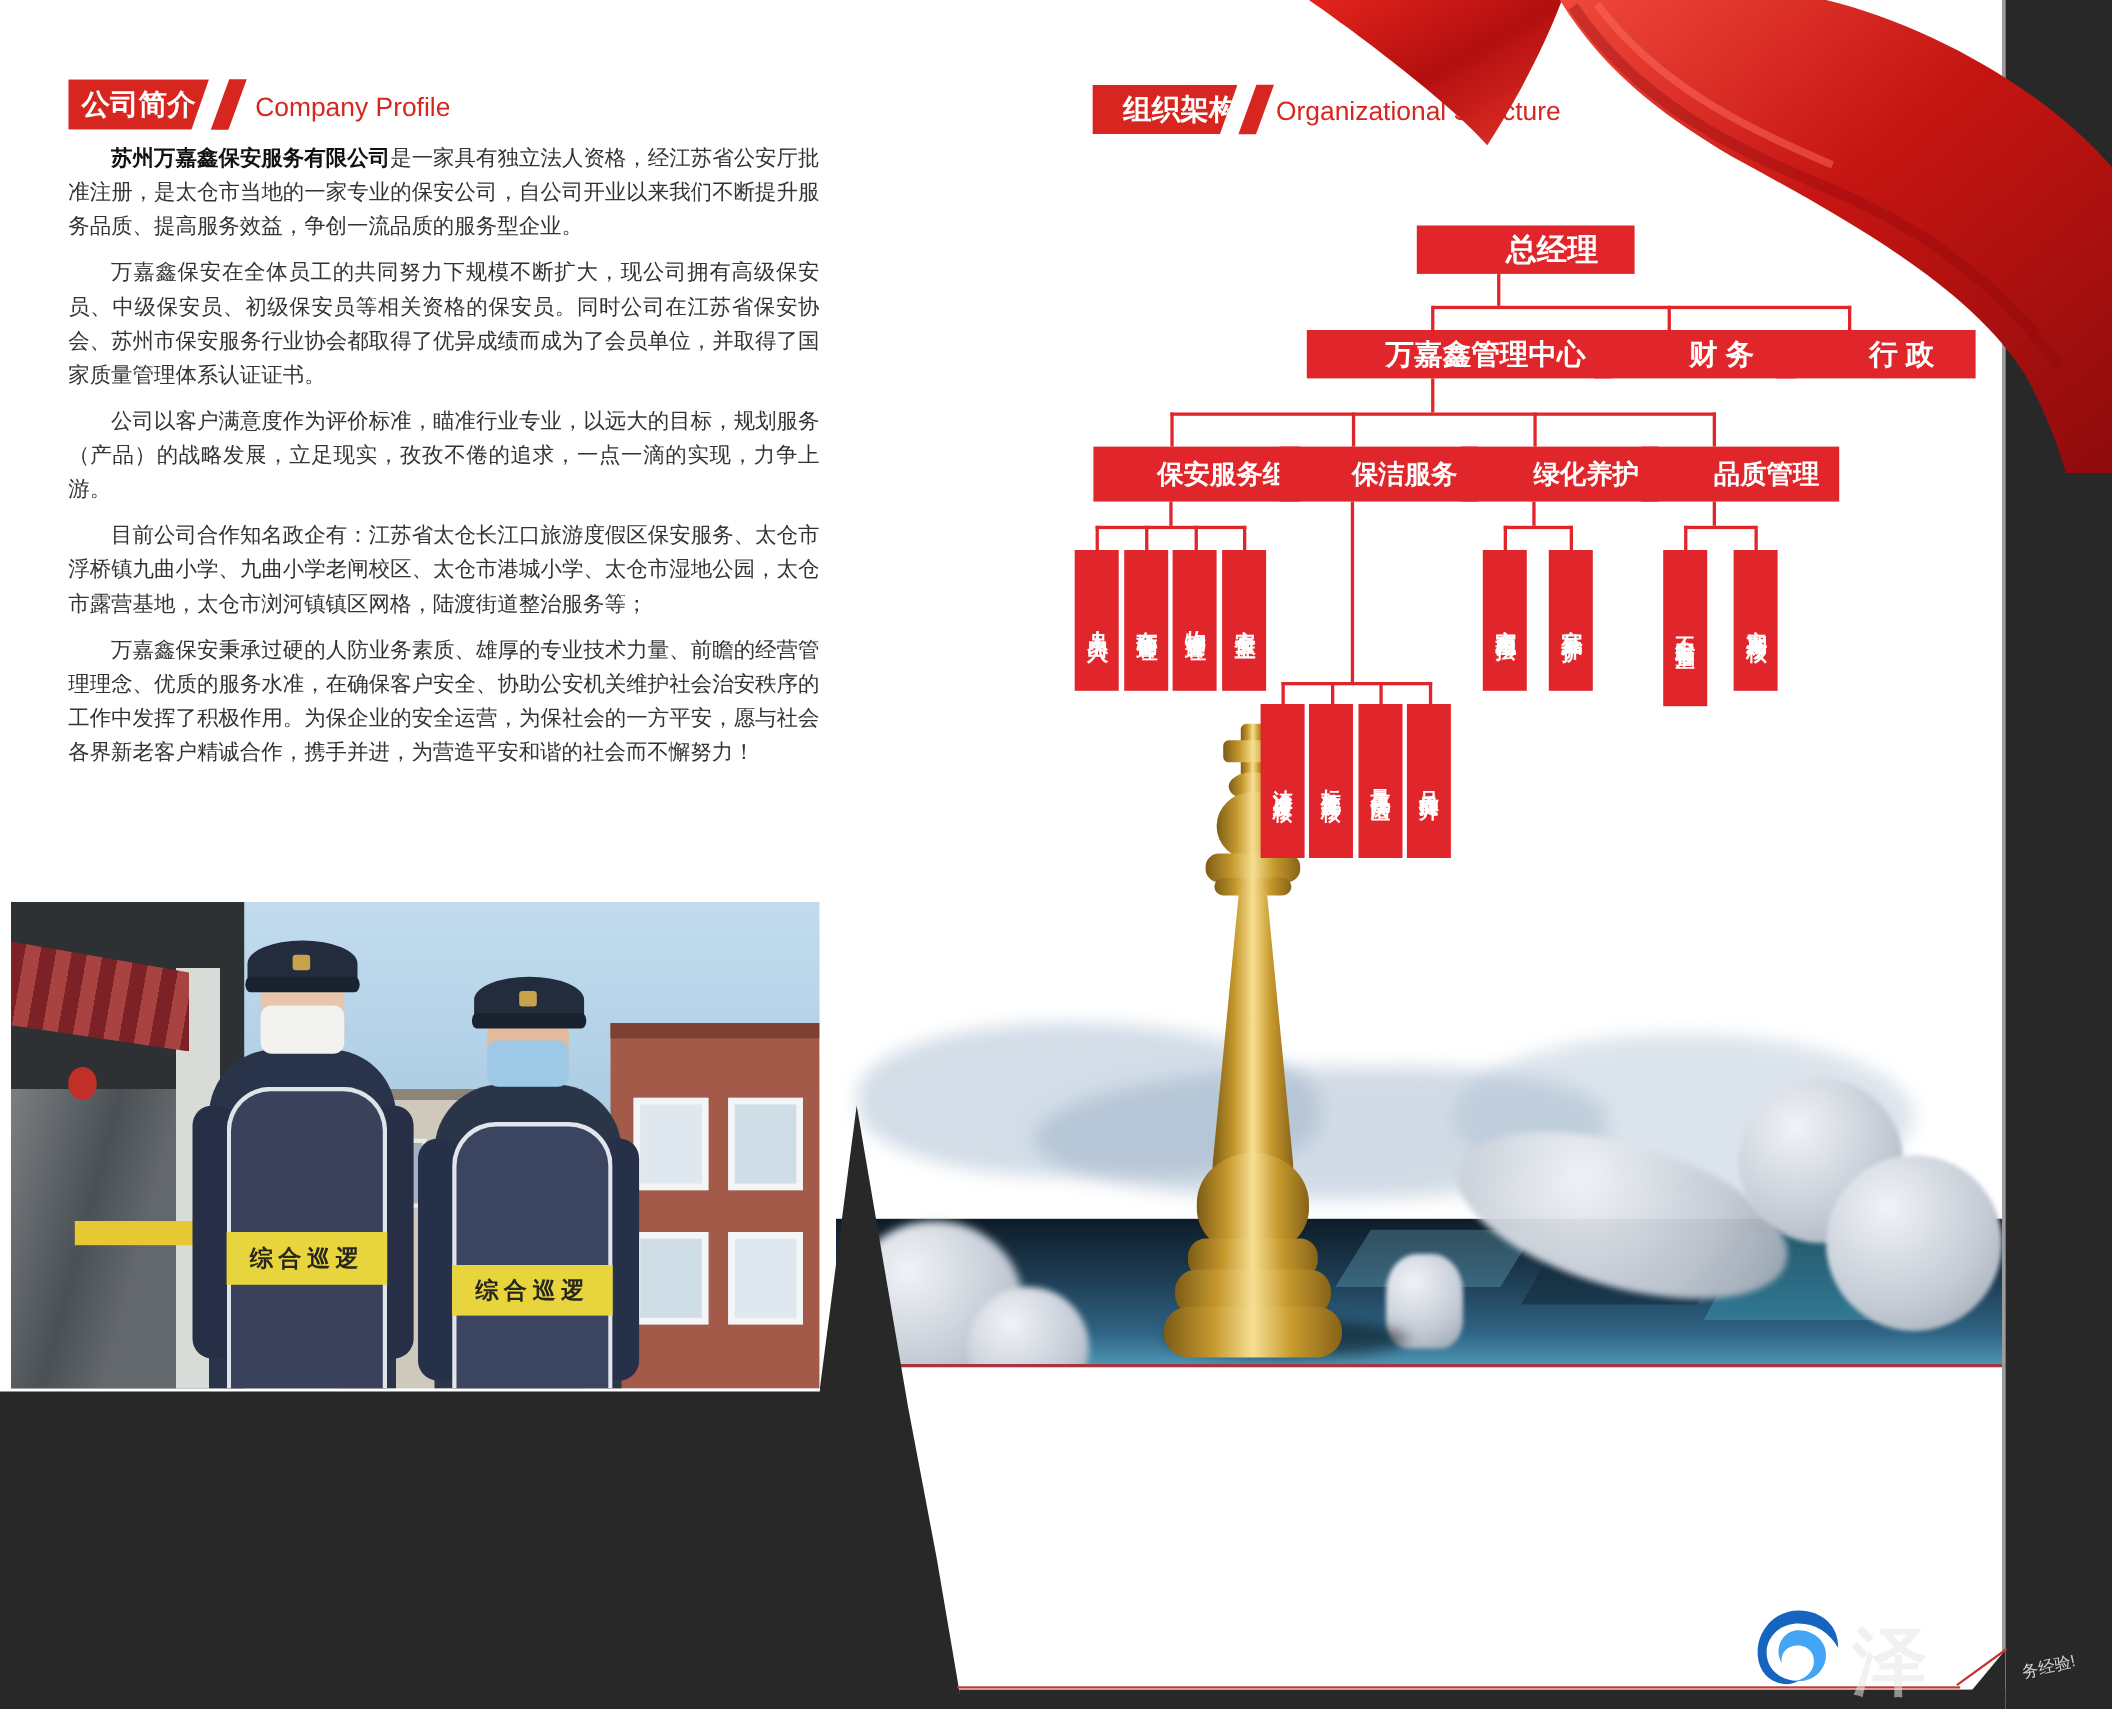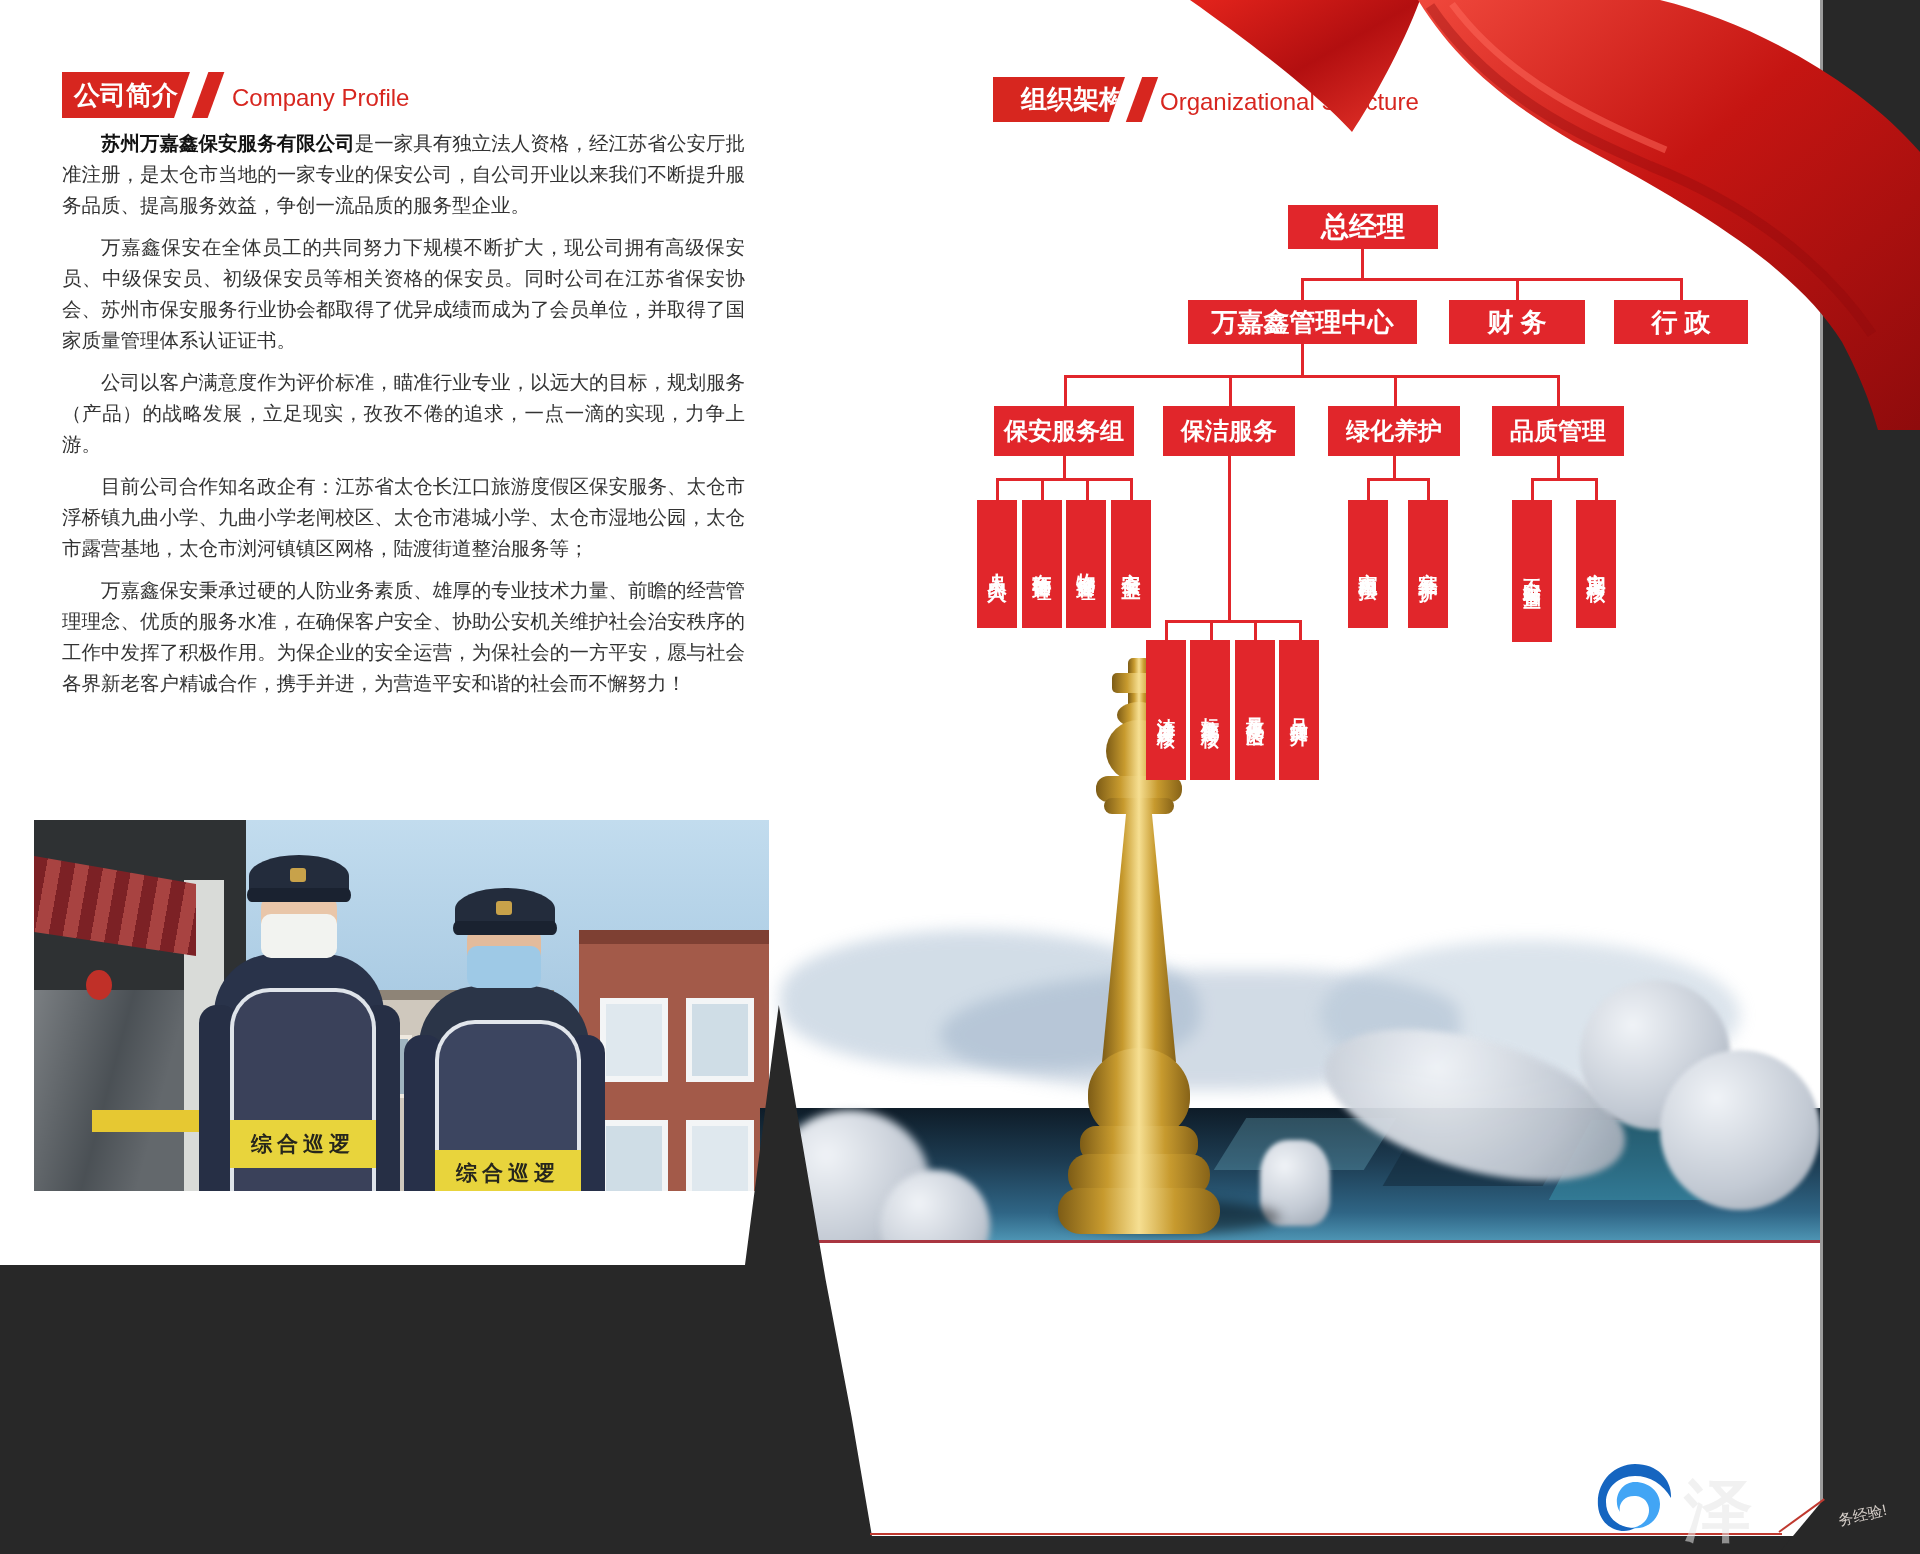--- a/index.html
+++ b/index.html
@@ -9,21 +9,21 @@
   
   .sec-box{background:#d7261f;color:#fff;font-weight:bold;font-size:26px;display:flex;
            align-items:center;justify-content:center;clip-path:polygon(0 0,100% 0,calc(100% - 16px) 100%,0 100%);}
   .sec-slash{background:#d7261f;transform:skewX(-20deg);}
   .sec-en{color:#d7261f;font-size:24px;}
   
   .copy{width:683px;font-size:19.5px;line-height:31px;text-align:justify;color:#333;font-family:Liberation Mono, monospace;}
   .copy p{margin:0 0 11px 0;text-indent:2em;}
   .copy b{color:#111;}
   
-  .orgbox{background:#e1262b;color:#fff;font-weight:bold;display:flex;align-items:center;justify-content:center;}
+  .orgbox{background:#e1262b;color:#fff;font-weight:bold;display:flex;align-items:center;justify-content:center;padding-left:48px;}
   .vbox{writing-mode:vertical-rl;text-orientation:upright;font-size:19px;letter-spacing:3px;padding:6px 0;}
   .hline,.vline{background:#e1262b;}
   .hline{height:3px;} .vline{width:3px;}
   
   .dark{background:#282828;}
   
   .scene{overflow:hidden;}
   .blur2{filter:blur(2px);} .blur3{filter:blur(3px);} .blur4{filter:blur(4px);} .blur8{filter:blur(8px);}
   .gold{background:linear-gradient(90deg,#7d5c16 0%,#c79a2e 28%,#f6df92 50%,#c79a2e 72%,#876318 100%);}
   .silver{background:radial-gradient(circle at 35% 30%,#f0f3f7,#c3cad4 60%,#98a2ae);}
@@ -42,21 +42,21 @@
   <div class="abs sec-en" style="left:232px;top:84px;">Company Profile</div>
 
   <div class="abs copy" style="left:62px;top:130px;">
     <p><b>苏州万嘉鑫保安服务有限公司</b><span>是一家具有独立法人资格，经江苏省公安厅批准注册，是太仓市当地的一家专业的保安公司，自公司开业以来我们不断提升服务品质、提高服务效益，争创一流品质的服务型企业。</span></p>
     <p>万嘉鑫保安在全体员工的共同努力下规模不断扩大，现公司拥有高级保安员、中级保安员、初级保安员等相关资格的保安员。同时公司在江苏省保安协会、苏州市保安服务行业协会都取得了优异成绩而成为了会员单位，并取得了国家质量管理体系认证证书。</p>
     <p>公司以客户满意度作为评价标准，瞄准行业专业，以远大的目标，规划服务（产品）的战略发展，立足现实，孜孜不倦的追求，一点一滴的实现，力争上游。</p>
     <p>目前公司合作知名政企有：江苏省太仓长江口旅游度假区保安服务、太仓市浮桥镇九曲小学、九曲小学老闸校区、太仓市港城小学、太仓市湿地公园，太仓市露营基地，太仓市浏河镇镇区网格，陆渡街道整治服务等；</p>
     <p>万嘉鑫保安秉承过硬的人防业务素质、雄厚的专业技术力量、前瞻的经营管理理念、优质的服务水准，在确保客户安全、协助公安机关维护社会治安秩序的工作中发挥了积极作用。为保企业的安全运营，为保社会的一方平安，愿与社会各界新老客户精诚合作，携手并进，为营造平安和谐的社会而不懈努力！</p>
   </div>
 
-  <div class="abs scene" style="left:10px;top:820px;width:735px;height:371px;background:linear-gradient(180deg,#c2dcee,#9fc3de 70%,#a8c2d4);margin-left:24px;">
+  <div class="abs scene" style="left:10px;top:820px;width:735px;height:442px;background:linear-gradient(180deg,#c2dcee,#9fc3de 70%,#a8c2d4);">
 
     <div class="abs" style="left:300px;top:170px;width:220px;height:275px;background:#cfc8bd;border-top:10px solid #8e8477;"></div>
     <div class="abs" style="left:330px;top:215px;width:40px;height:55px;background:#9fb4c0;border:4px solid #efe9df;"></div>
     <div class="abs" style="left:430px;top:215px;width:40px;height:55px;background:#9fb4c0;border:4px solid #efe9df;"></div>
 
     <div class="abs" style="left:545px;top:110px;width:190px;height:335px;background:#a35a49;border-top:14px solid #7e4033;"></div>
     <div class="abs" style="left:566px;top:178px;width:56px;height:72px;background:#dfe8ee;border:6px solid #f3f5f6;"></div>
     <div class="abs" style="left:652px;top:178px;width:56px;height:72px;background:#cfdde6;border:6px solid #f3f5f6;"></div>
     <div class="abs" style="left:566px;top:300px;width:56px;height:72px;background:#cfdde6;border:6px solid #f3f5f6;"></div>
     <div class="abs" style="left:652px;top:300px;width:56px;height:72px;background:#dfe8ee;border:6px solid #f3f5f6;"></div>

